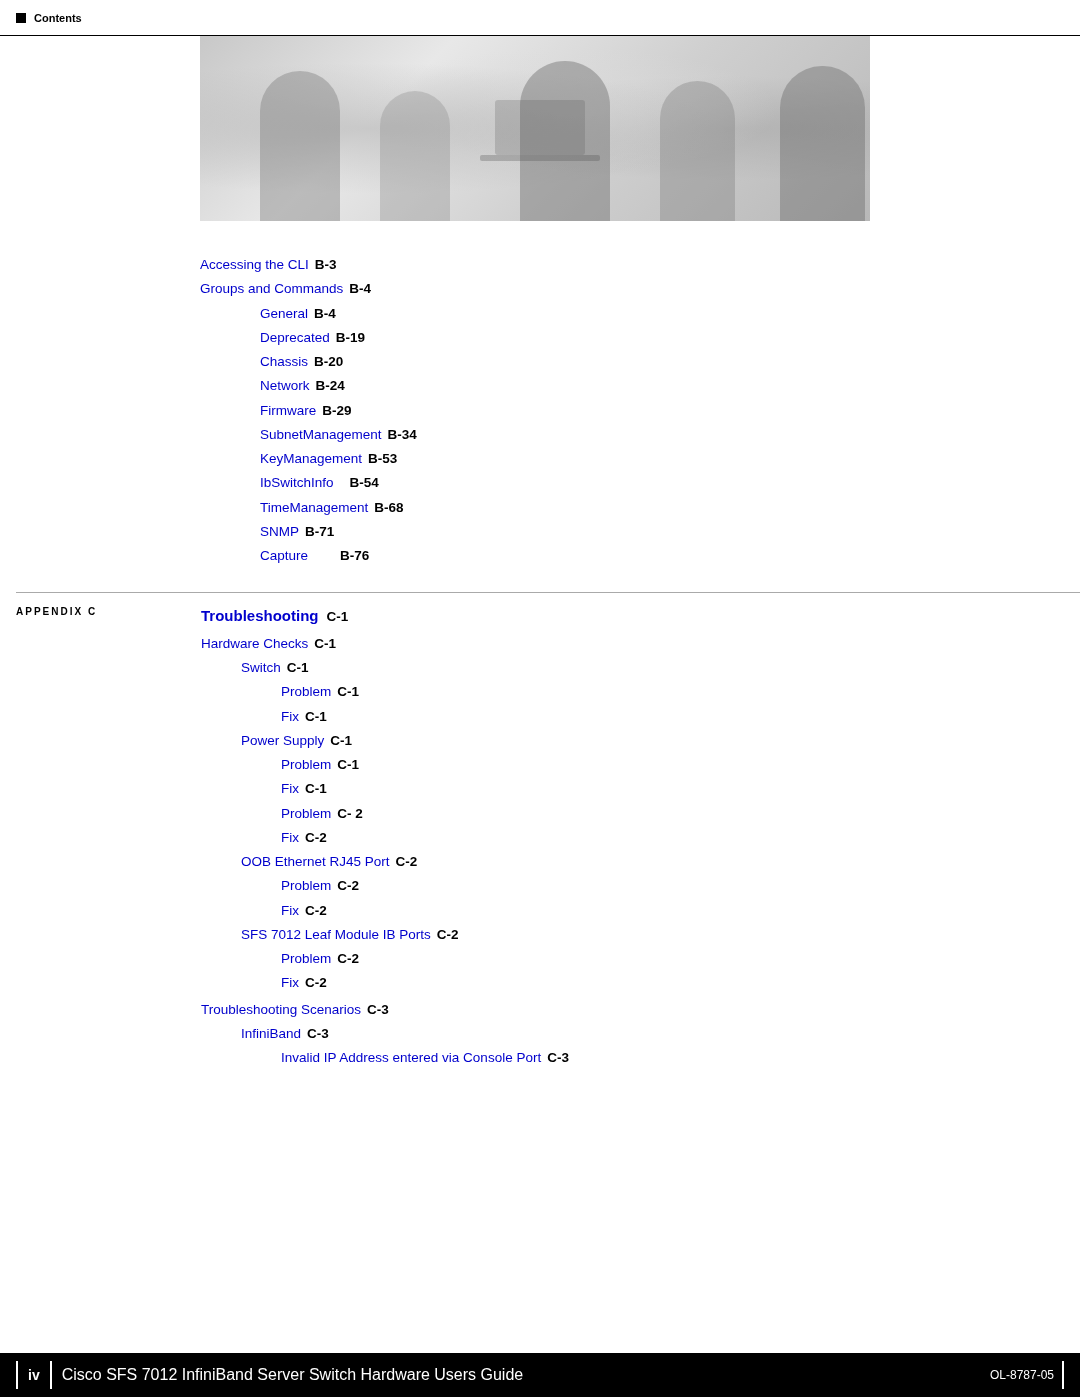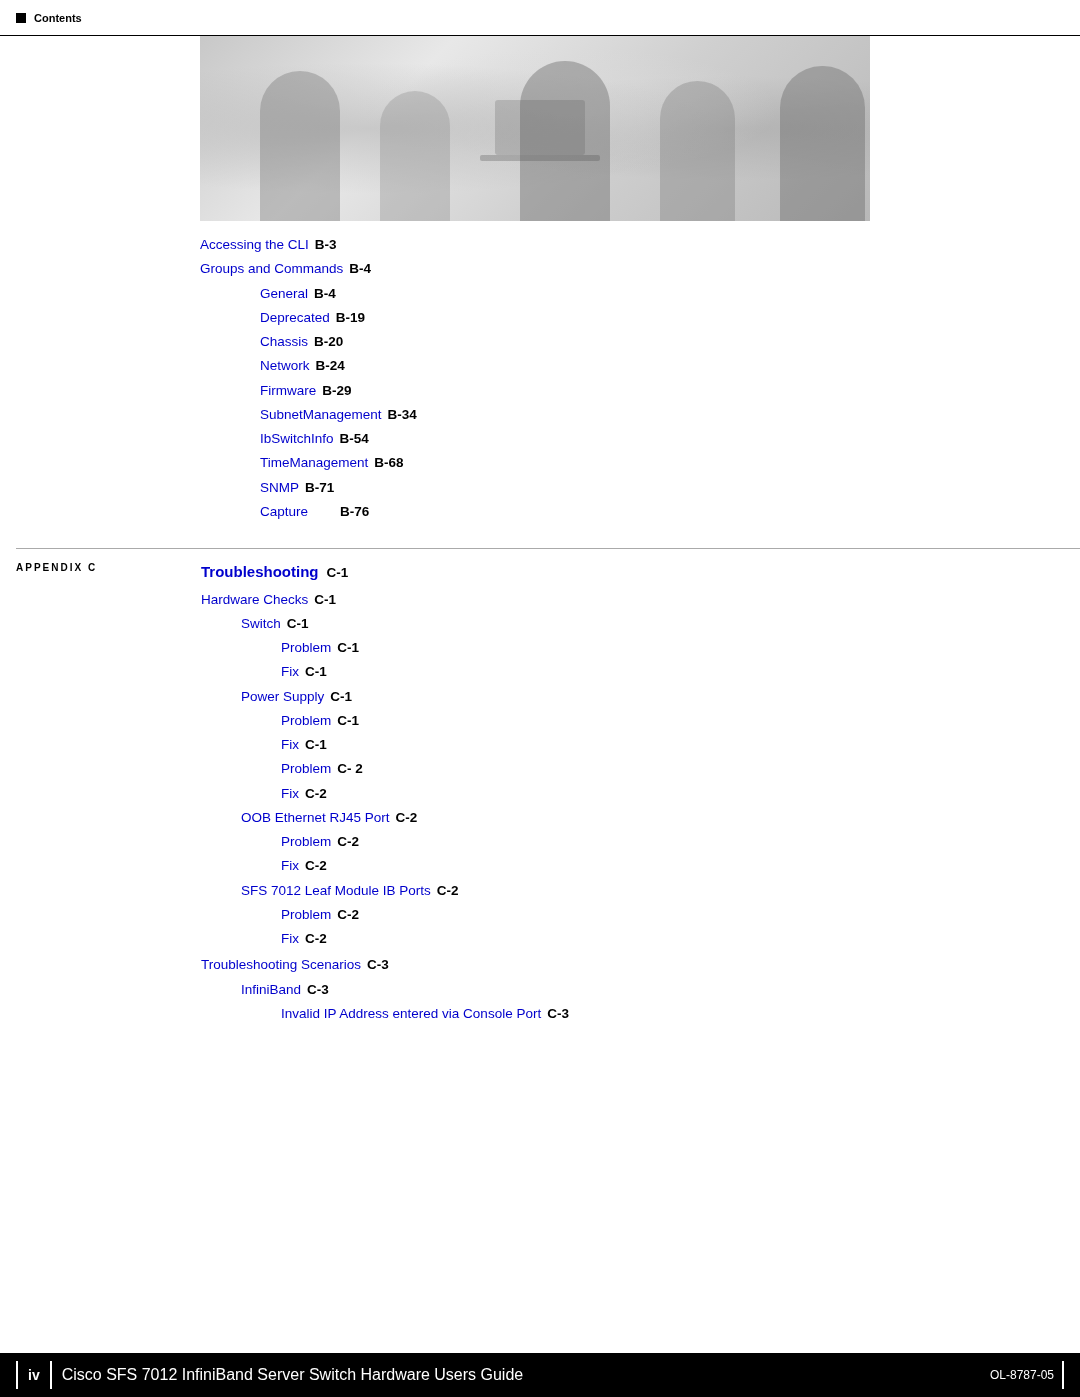--- a/index.html
+++ b/index.html
@@ -174,21 +174,21 @@
   <div style="position:absolute;left:180px;bottom:0;width:70px;height:130px;background:rgba(140,140,140,0.35);border-radius:35px 35px 0 0;"></div>
   <div style="position:absolute;left:320px;bottom:0;width:90px;height:160px;background:rgba(110,110,110,0.45);border-radius:45px 45px 0 0;"></div>
   <div style="position:absolute;left:460px;bottom:0;width:75px;height:140px;background:rgba(130,130,130,0.4);border-radius:38px 38px 0 0;"></div>
   <div style="position:absolute;left:580px;bottom:0;width:85px;height:155px;background:rgba(100,100,100,0.4);border-radius:42px 42px 0 0;"></div>
 
   <div style="position:absolute;left:280px;bottom:60px;width:120px;height:6px;background:rgba(80,80,80,0.3);border-radius:2px;"></div>
   <div style="position:absolute;left:295px;bottom:66px;width:90px;height:55px;background:rgba(90,90,90,0.25);border-radius:3px;"></div>
 </div>
 
 <div class="content">
-  <div style="margin-left:200px; padding-top:12px;">
+  <div style="margin-left:200px; padding-top:12px;margin-top:20px;">
     <div class="toc-entry indent-0">
       <a class="toc-link indent-0" href="#">Accessing the CLI</a>
       <span class="toc-page">B-3</span>
     </div>
     <div class="toc-entry indent-0">
       <a class="toc-link" href="#">Groups and Commands</a>
       <span class="toc-page">B-4</span>
     </div>
     <div class="toc-entry" style="padding-left:60px;">
       <a class="toc-link" href="#">General</a>
@@ -208,20 +208,24 @@
     </div>
     <div class="toc-entry" style="padding-left:60px;">
       <a class="toc-link" href="#">Firmware</a>
       <span class="toc-page">B-29</span>
     </div>
     <div class="toc-entry" style="padding-left:60px;">
       <a class="toc-link" href="#">SubnetManagement</a>
       <span class="toc-page">B-34</span>
     </div>
     <div class="toc-entry" style="padding-left:60px;">
+      <a class="toc-link" href="#">KeyManagement</a>
+      <span class="toc-page">B-53</span>
+    </div>
+    <div class="toc-entry" style="padding-left:60px;gap:10px;">
       <a class="toc-link" href="#">IbSwitchInfo</a>
       <span class="toc-page">B-54</span>
     </div>
     <div class="toc-entry" style="padding-left:60px;">
       <a class="toc-link" href="#">TimeManagement</a>
       <span class="toc-page">B-68</span>
     </div>
     <div class="toc-entry" style="padding-left:60px;">
       <a class="toc-link" href="#">SNMP</a>
       <span class="toc-page">B-71</span>

